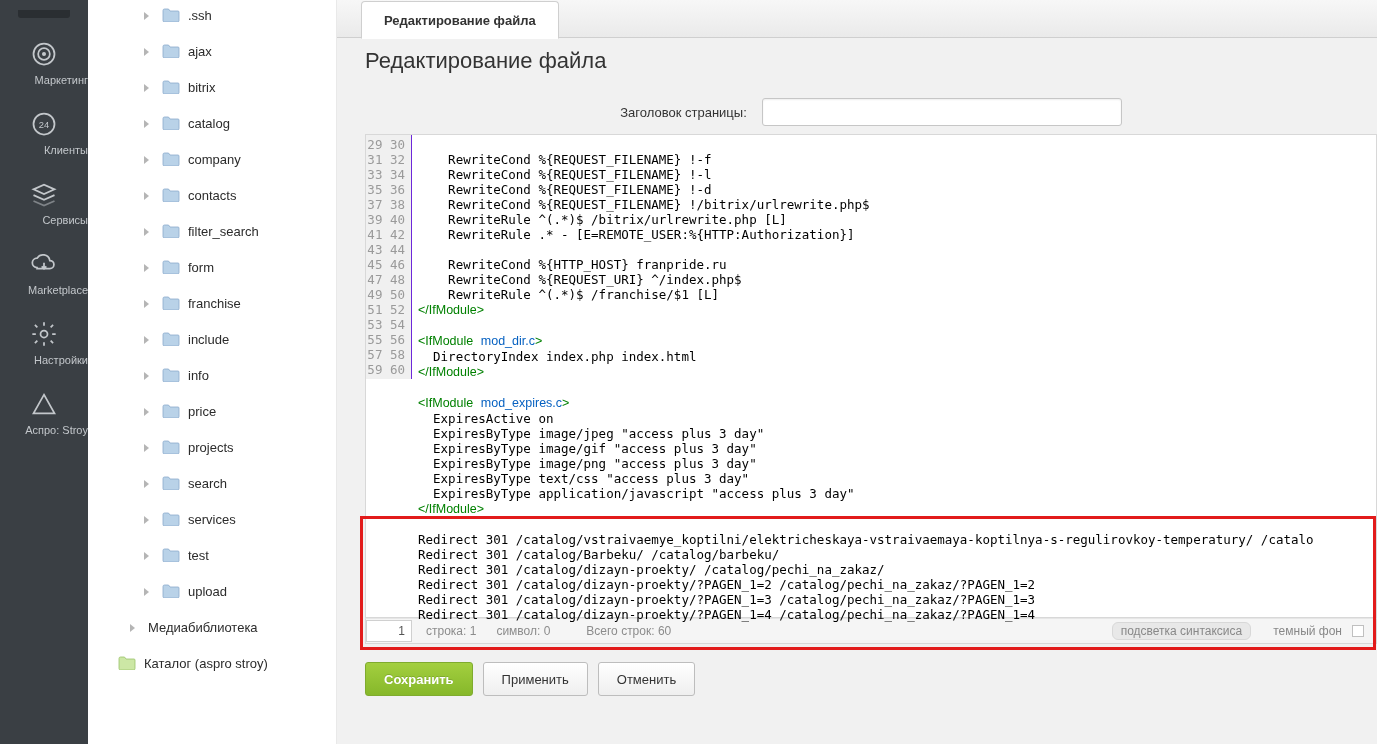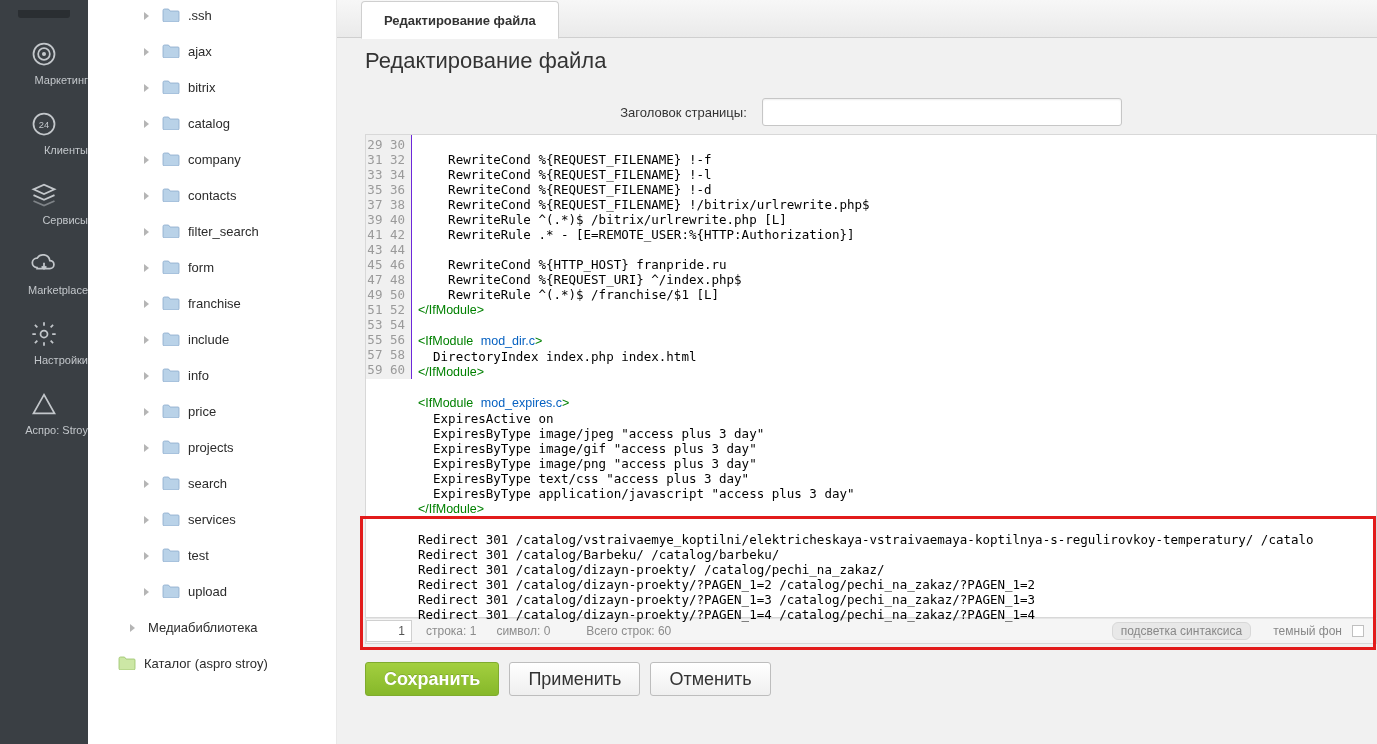--- a/index.html
+++ b/index.html
@@ -42,21 +42,21 @@
 .red-box{position:absolute;border:3px solid #e21b1b;pointer-events:none}
 
 .status-bar{height:26px;background:#f5f5f5;border:1px solid #d8d8d8;border-top:1px solid #e6e6e6;display:flex;align-items:center;font-size:12px;color:#8c8c8c;padding:0 12px 0 0}
 .status-bar .ln-box{width:46px;height:22px;background:#fff;border:1px solid #d0d0d0;text-align:right;padding-right:6px;line-height:20px;color:#555;margin-right:14px}
 .status-bar .sep{flex:1}
 .status-bar .pill{background:#e8e8e8;border:1px solid #d8d8d8;border-radius:6px;padding:1px 8px;color:#888;margin-right:22px;cursor:pointer}
 .status-bar .dark{color:#888;margin-right:10px;cursor:pointer}
 .status-bar .sq{width:12px;height:12px;border:1px solid #c0c0c0;background:#fff;cursor:pointer}
 
 .btn-row{padding:18px 0 0 28px;display:flex;gap:10px}
-.btn{height:34px;padding:0 18px;border-radius:3px;font-size:18px;cursor:pointer;border:1px solid #bdbdbd;background:linear-gradient(#fff,#efefef);color:#333}
+.btn{height:34px;padding:0 18px;border-radius:3px;font-size:13px;cursor:pointer;border:1px solid #bdbdbd;background:linear-gradient(#fff,#efefef);color:#333}
 .btn.primary{background:linear-gradient(#a3cf3f,#86b82a);border-color:#7fab2e;color:#fff;font-weight:bold;text-shadow:0 -1px rgba(0,0,0,.15)}
 </style>
 </head>
 <body>
 
 <div class="sidebar-dark">
   <div class="top-square"></div>
   <div id="sb-items">
       <div class="nav-item"><span class="ic"><svg viewBox="0 0 24 24">
             <circle cx="12" cy="12" r="9"></circle>

